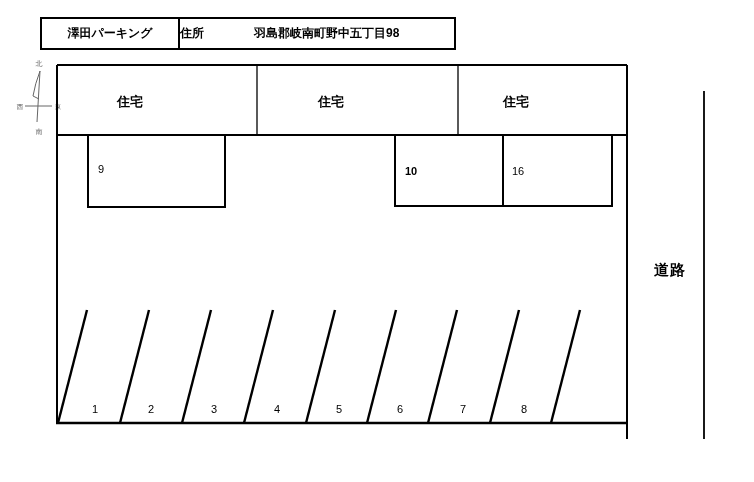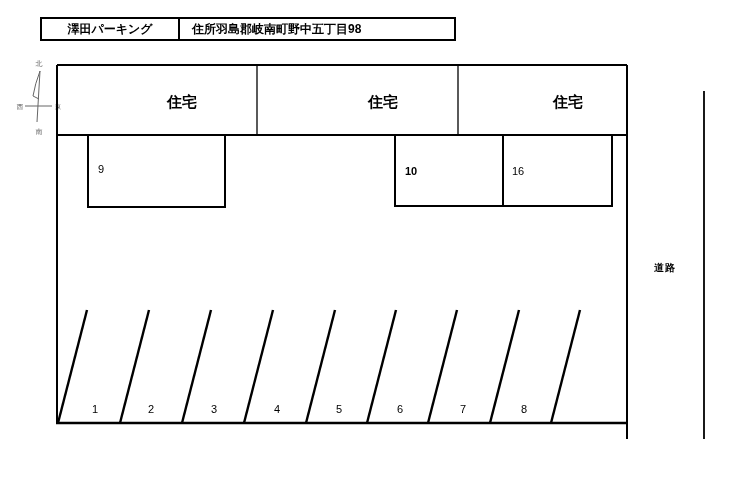--- a/index.html
+++ b/index.html
@@ -7,66 +7,66 @@
     position:relative;
     width:754px;height:482px;
     background:#ffffff;
     font-family:"Liberation Sans","DejaVu Sans",sans-serif;
     color:#000;
     overflow:hidden;
   }
   
   .header-table{
     position:absolute;left:40px;top:17px;
-    width:416px;height:24px;
+    width:416px;height:33px;
     border:2px solid #000;
     display:flex;box-sizing:border-box;
     align-items:stretch;
   }
   .header-cell{
     display:flex;align-items:center;
     font-size:12px;font-weight:bold;
     box-sizing:border-box;
   }
   .header-cell.name{
     width:138px;justify-content:center;
     border-right:2px solid #000;
   }
-  .header-cell.addr{flex:1;padding-left:12px;}
-  .addr-value{font-weight:bold;}
+  .header-cell.addr{flex:1;}
+  .addr-value{margin-left:50px;font-weight:bold;}
   
   .compass{position:absolute;left:16px;top:54px;}
   
   .diagram{position:absolute;left:0;top:0;}
   
   .lbl{position:absolute;white-space:nowrap;}
   .house-lbl{
-    width:80px;text-align:right;
-    font-size:15px;font-weight:bold;
+    width:80px;text-align:left;
+    font-size:13px;font-weight:bold;
     top:93px;
   }
   .house-lbl.h1{left:117px;}
   .house-lbl.h2{left:318px;}
   .house-lbl.h3{left:503px;}
   .space-num{font-size:11px;}
   .upper-num.n9{left:98px;top:163px;}
   .upper-num.n10{left:405px;top:165px;font-weight:bold;}
   .upper-num.n11{left:512px;top:165px;}
   .lower-num{width:20px;text-align:center;top:403px;}
   .lower-num.n1{left:85px;}
   .lower-num.n2{left:141px;}
   .lower-num.n3{left:204px;}
   .lower-num.n4{left:267px;}
   .lower-num.n5{left:329px;}
   .lower-num.n6{left:390px;}
   .lower-num.n7{left:453px;}
   .lower-num.n8{left:514px;}
   .road-lbl{
     left:654px;top:261px;
-    font-size:10px;font-weight:bold;letter-spacing:1px;
+    font-size:15px;font-weight:bold;letter-spacing:1px;
   }
 </style>
 </head>
 <body>
 
 <div class="page">
 
   <div class="header-table">
     <div class="header-cell name">澤田パーキング</div>
     <div class="header-cell addr">

